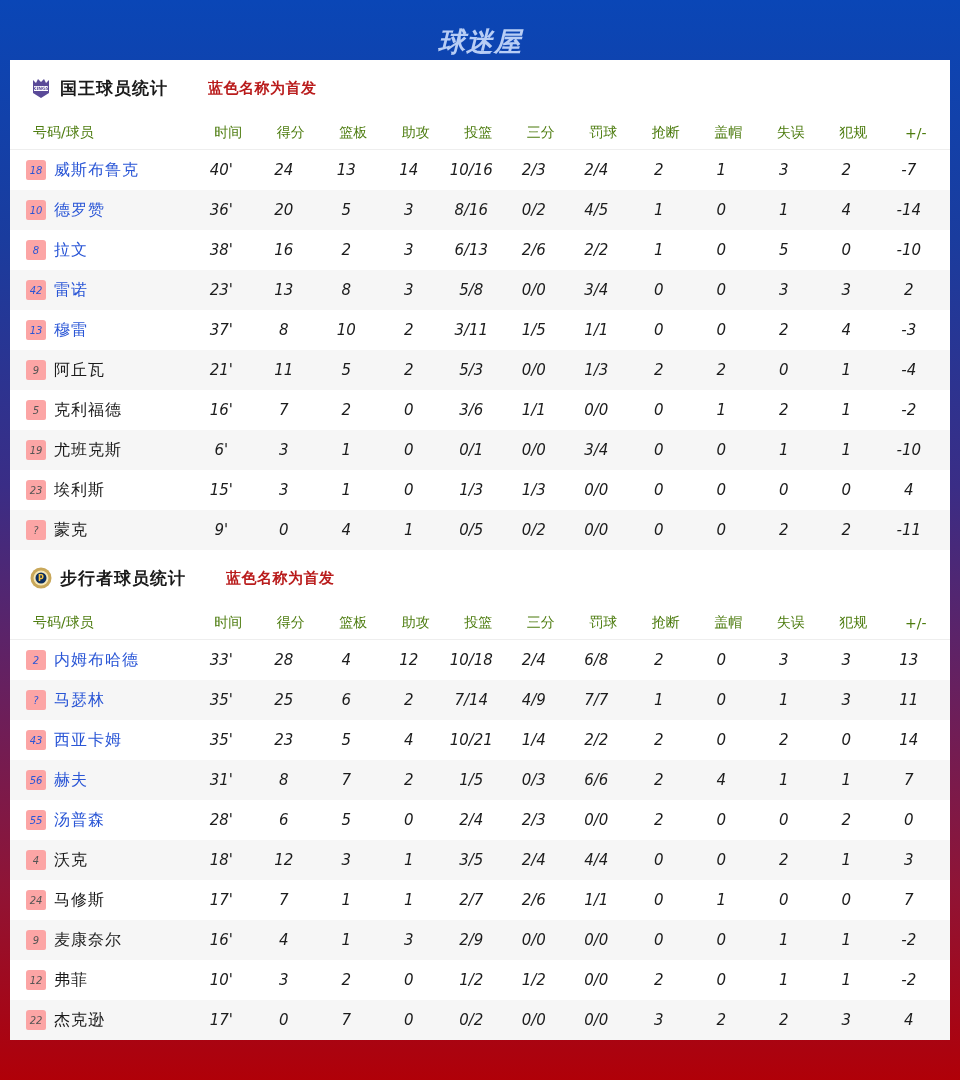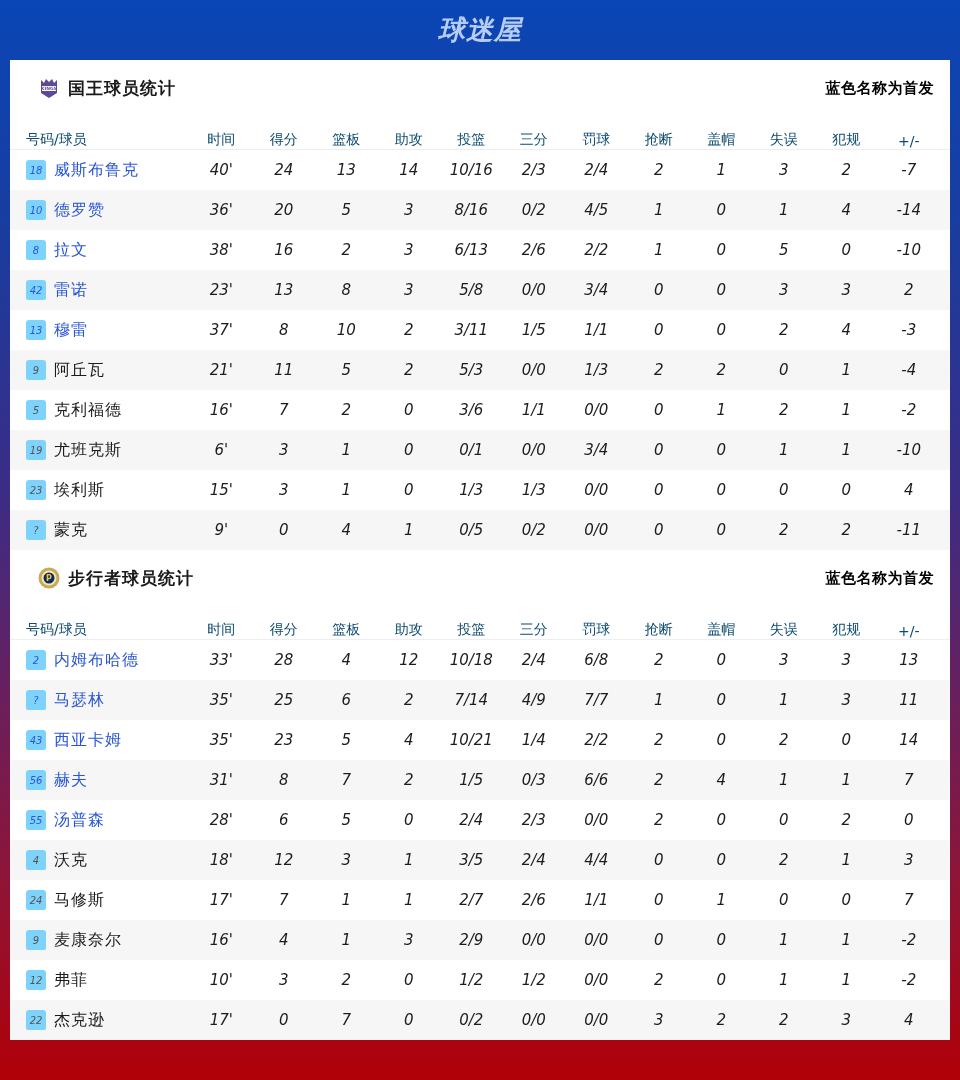--- a/index.html
+++ b/index.html
@@ -5,21 +5,21 @@
   * { box-sizing: border-box; margin: 0; padding: 0; }
   html, body { width: 960px; height: 1080px; overflow: hidden; }
   body {
     font-family: "DejaVu Sans", "Liberation Sans", sans-serif;
     background: linear-gradient(180deg, #0a46b6 0%, #1a3c9e 22%, #3a2d86 45%, #6a1f5c 65%, #8f1436 82%, #b00008 100%);
     position: relative;
   }
   .topbar {
     height: 60px;
     display: flex;
-    align-items: center;
+    align-items: flex-end;
     justify-content: center;
   }
   .brand {
     font-size: 27px;
     font-weight: bold;
     font-style: italic;
     color: #b8cdf5;
     letter-spacing: 1px;
   }
   .card {
@@ -27,49 +27,51 @@
     left: 10px;
     top: 60px;
     width: 940px;
     height: 980px;
     background: #ffffff;
   }
   .section-head {
     height: 56px;
     display: flex;
     align-items: center;
-    justify-content: space-between;
-    padding: 0 16px 0 28px;
+    justify-content: flex-start;
+    padding: 0 16px 0 20px;
+    gap: 40px;
   }
   .section-title-wrap { display: flex; align-items: center; }
   .team-logo {
     width: 22px; height: 22px;
     margin-right: 8px;
     display: flex; align-items: center; justify-content: center;
   }
   .section-title {
     font-size: 17px;
     font-weight: bold;
     color: #1a1a1a;
     letter-spacing: 1px;
   }
   .starter-note {
     font-size: 15px;
-    color: #000000;
+    color: #b91c1c;
     font-weight: bold;
     letter-spacing: 0.5px;
     font-family: Liberation Serif, serif;
   }
   .header-row {
     height: 34px;
     display: flex;
-    align-items: flex-end;
+    align-items: center;
     border-bottom: 1px solid #eeeeee;
-    color: #0c4a6e;
+    color: #4d7c0f;
     font-size: 14px;
+    padding-left: 7px;
   }
   .row {
     height: 40px;
     display: flex;
     align-items: center;
     font-size: 15px;
     color: #1c1c1c;
     font-style: italic;
   }
   .row.alt { background: #f6f6f6; }
@@ -80,21 +82,21 @@
     align-items: center;
     font-style: normal;
   }
   .header-row .c-player { padding-left: 16px; }
   .c {
     width: 62.5px;
     text-align: center;
   }
   .jersey {
     width: 20px; height: 20px;
-    background: #7dd3fc;
+    background: #fca5a5;
     border-radius: 3px 3px 2px 2px;
     font-size: 10px;
     font-style: italic;
     color: #555;
     display: flex; align-items: center; justify-content: center;
     margin-right: 8px;
   }
   .jersey.starter { color: #2a56d6; }
   .pname { font-size: 16px; color: #1c1c1c; letter-spacing: 1px; }
   .pname.starter { color: #2a56d6; }

